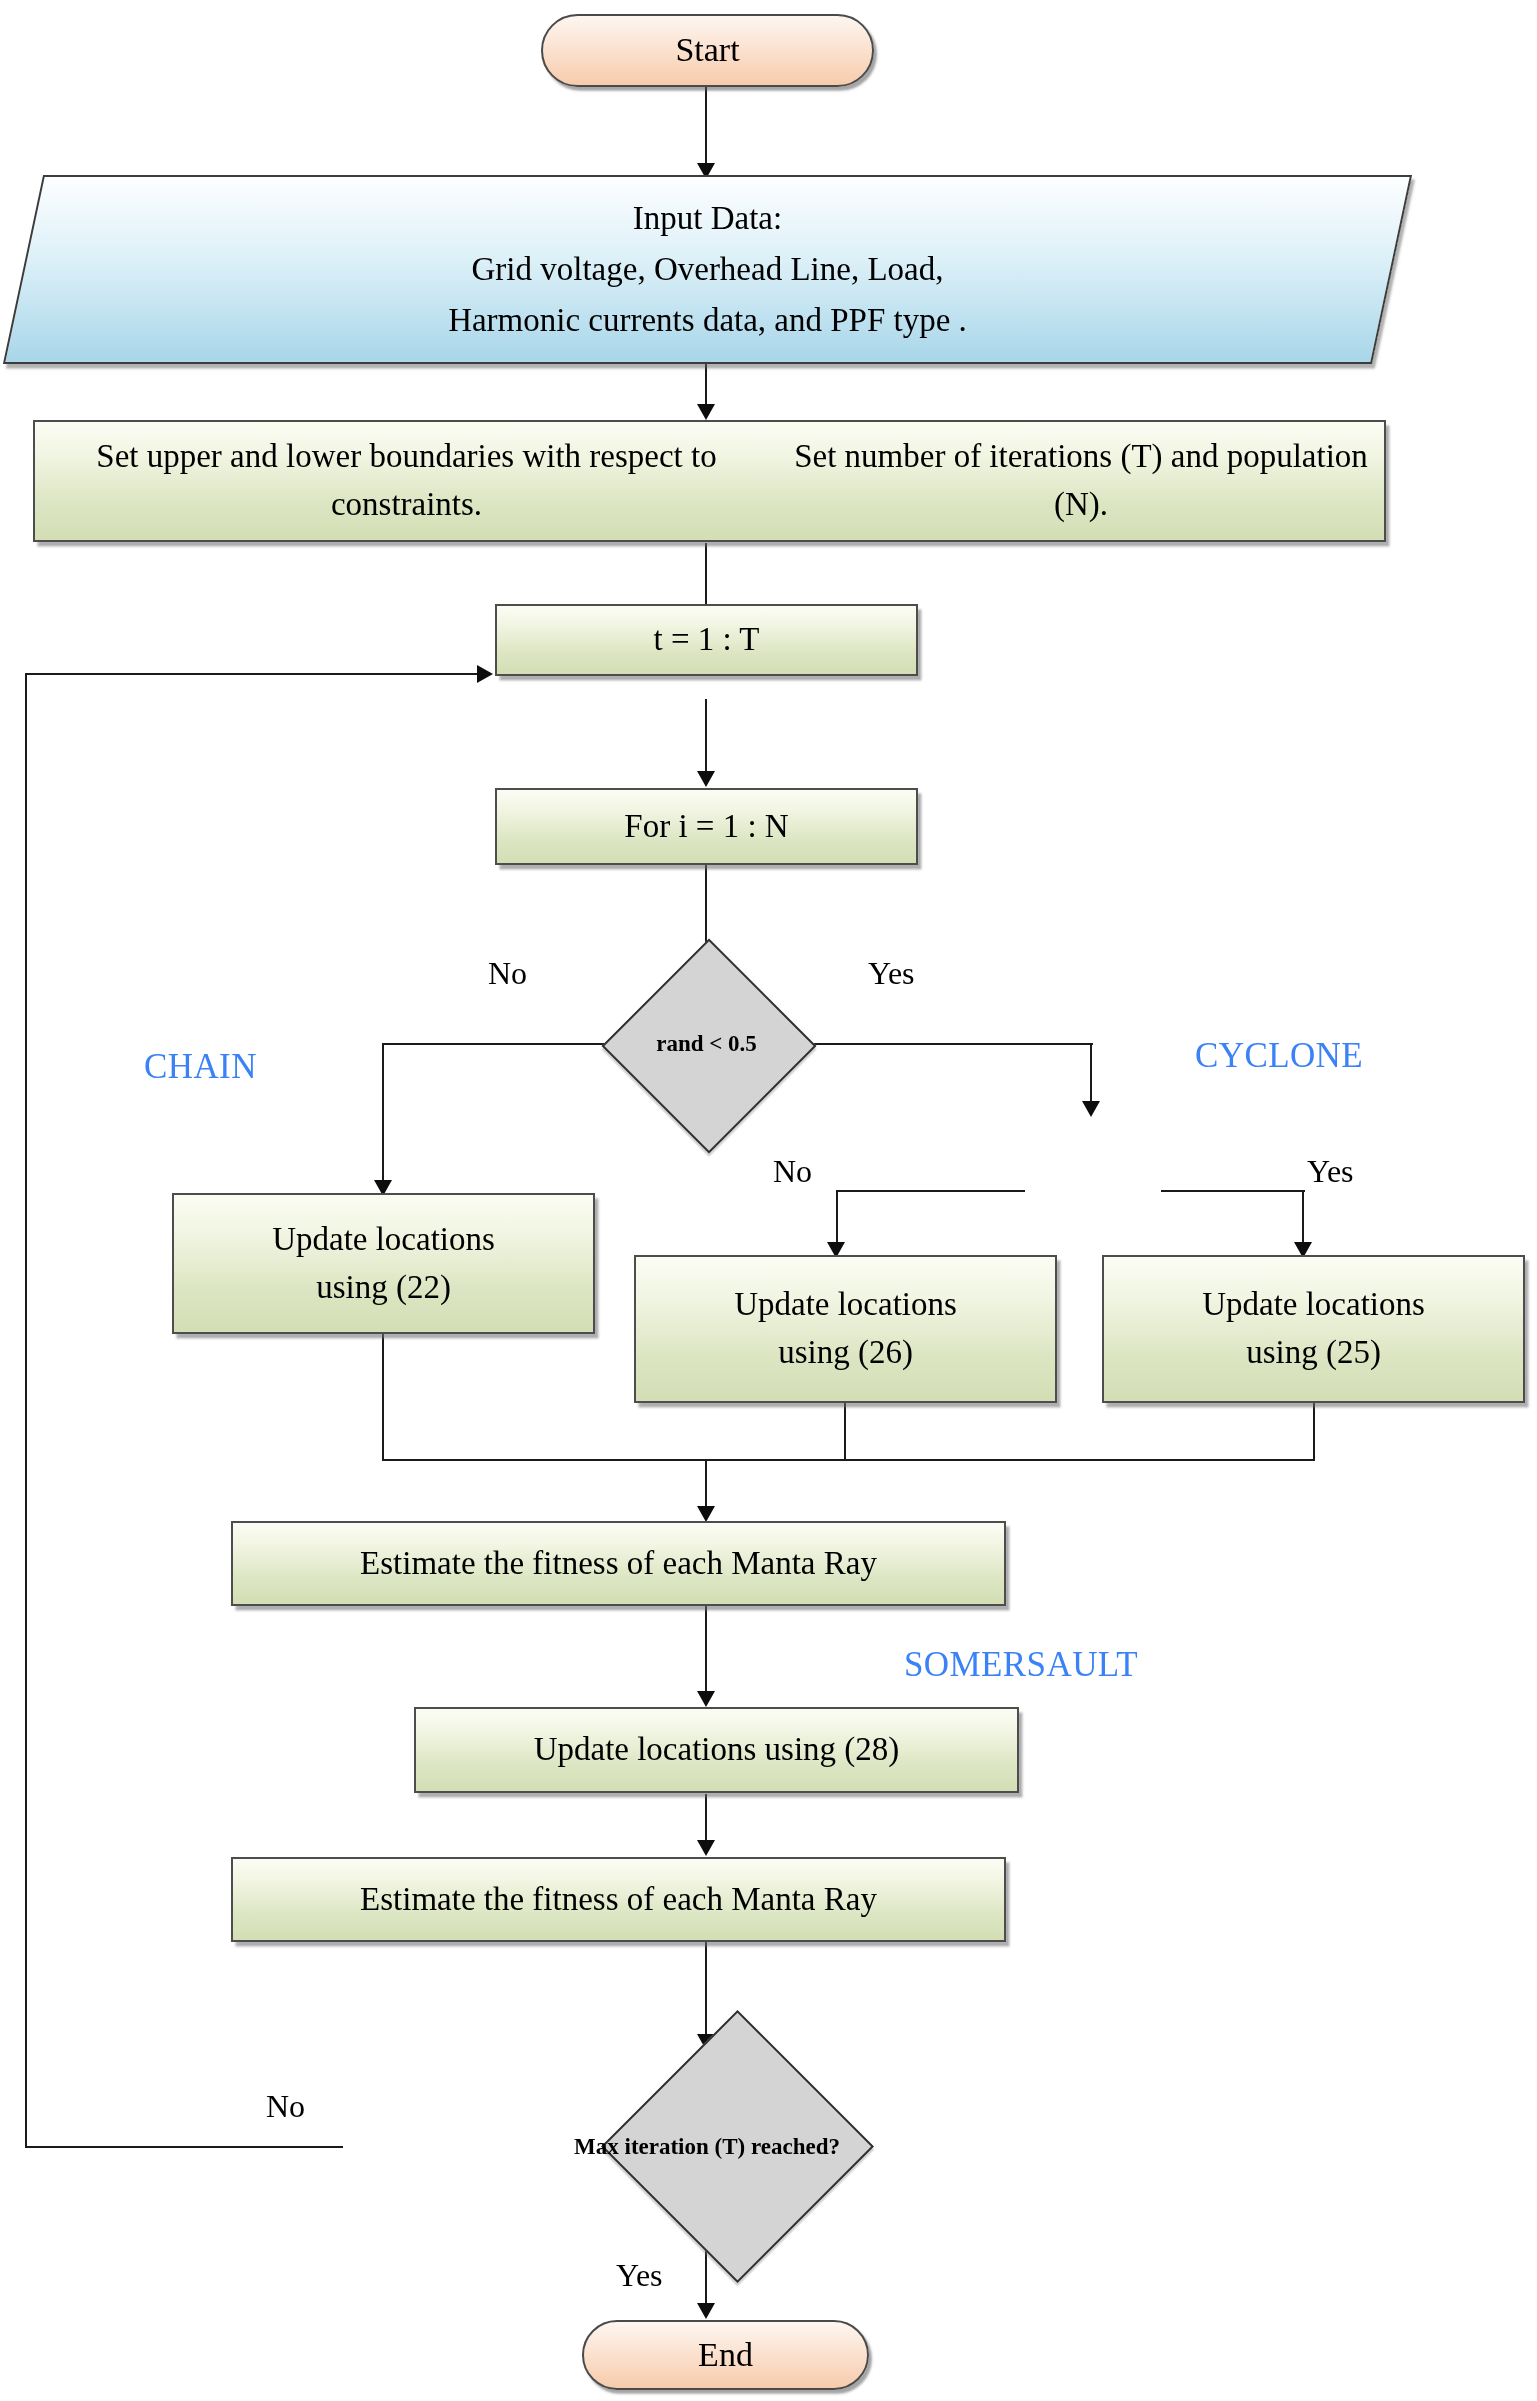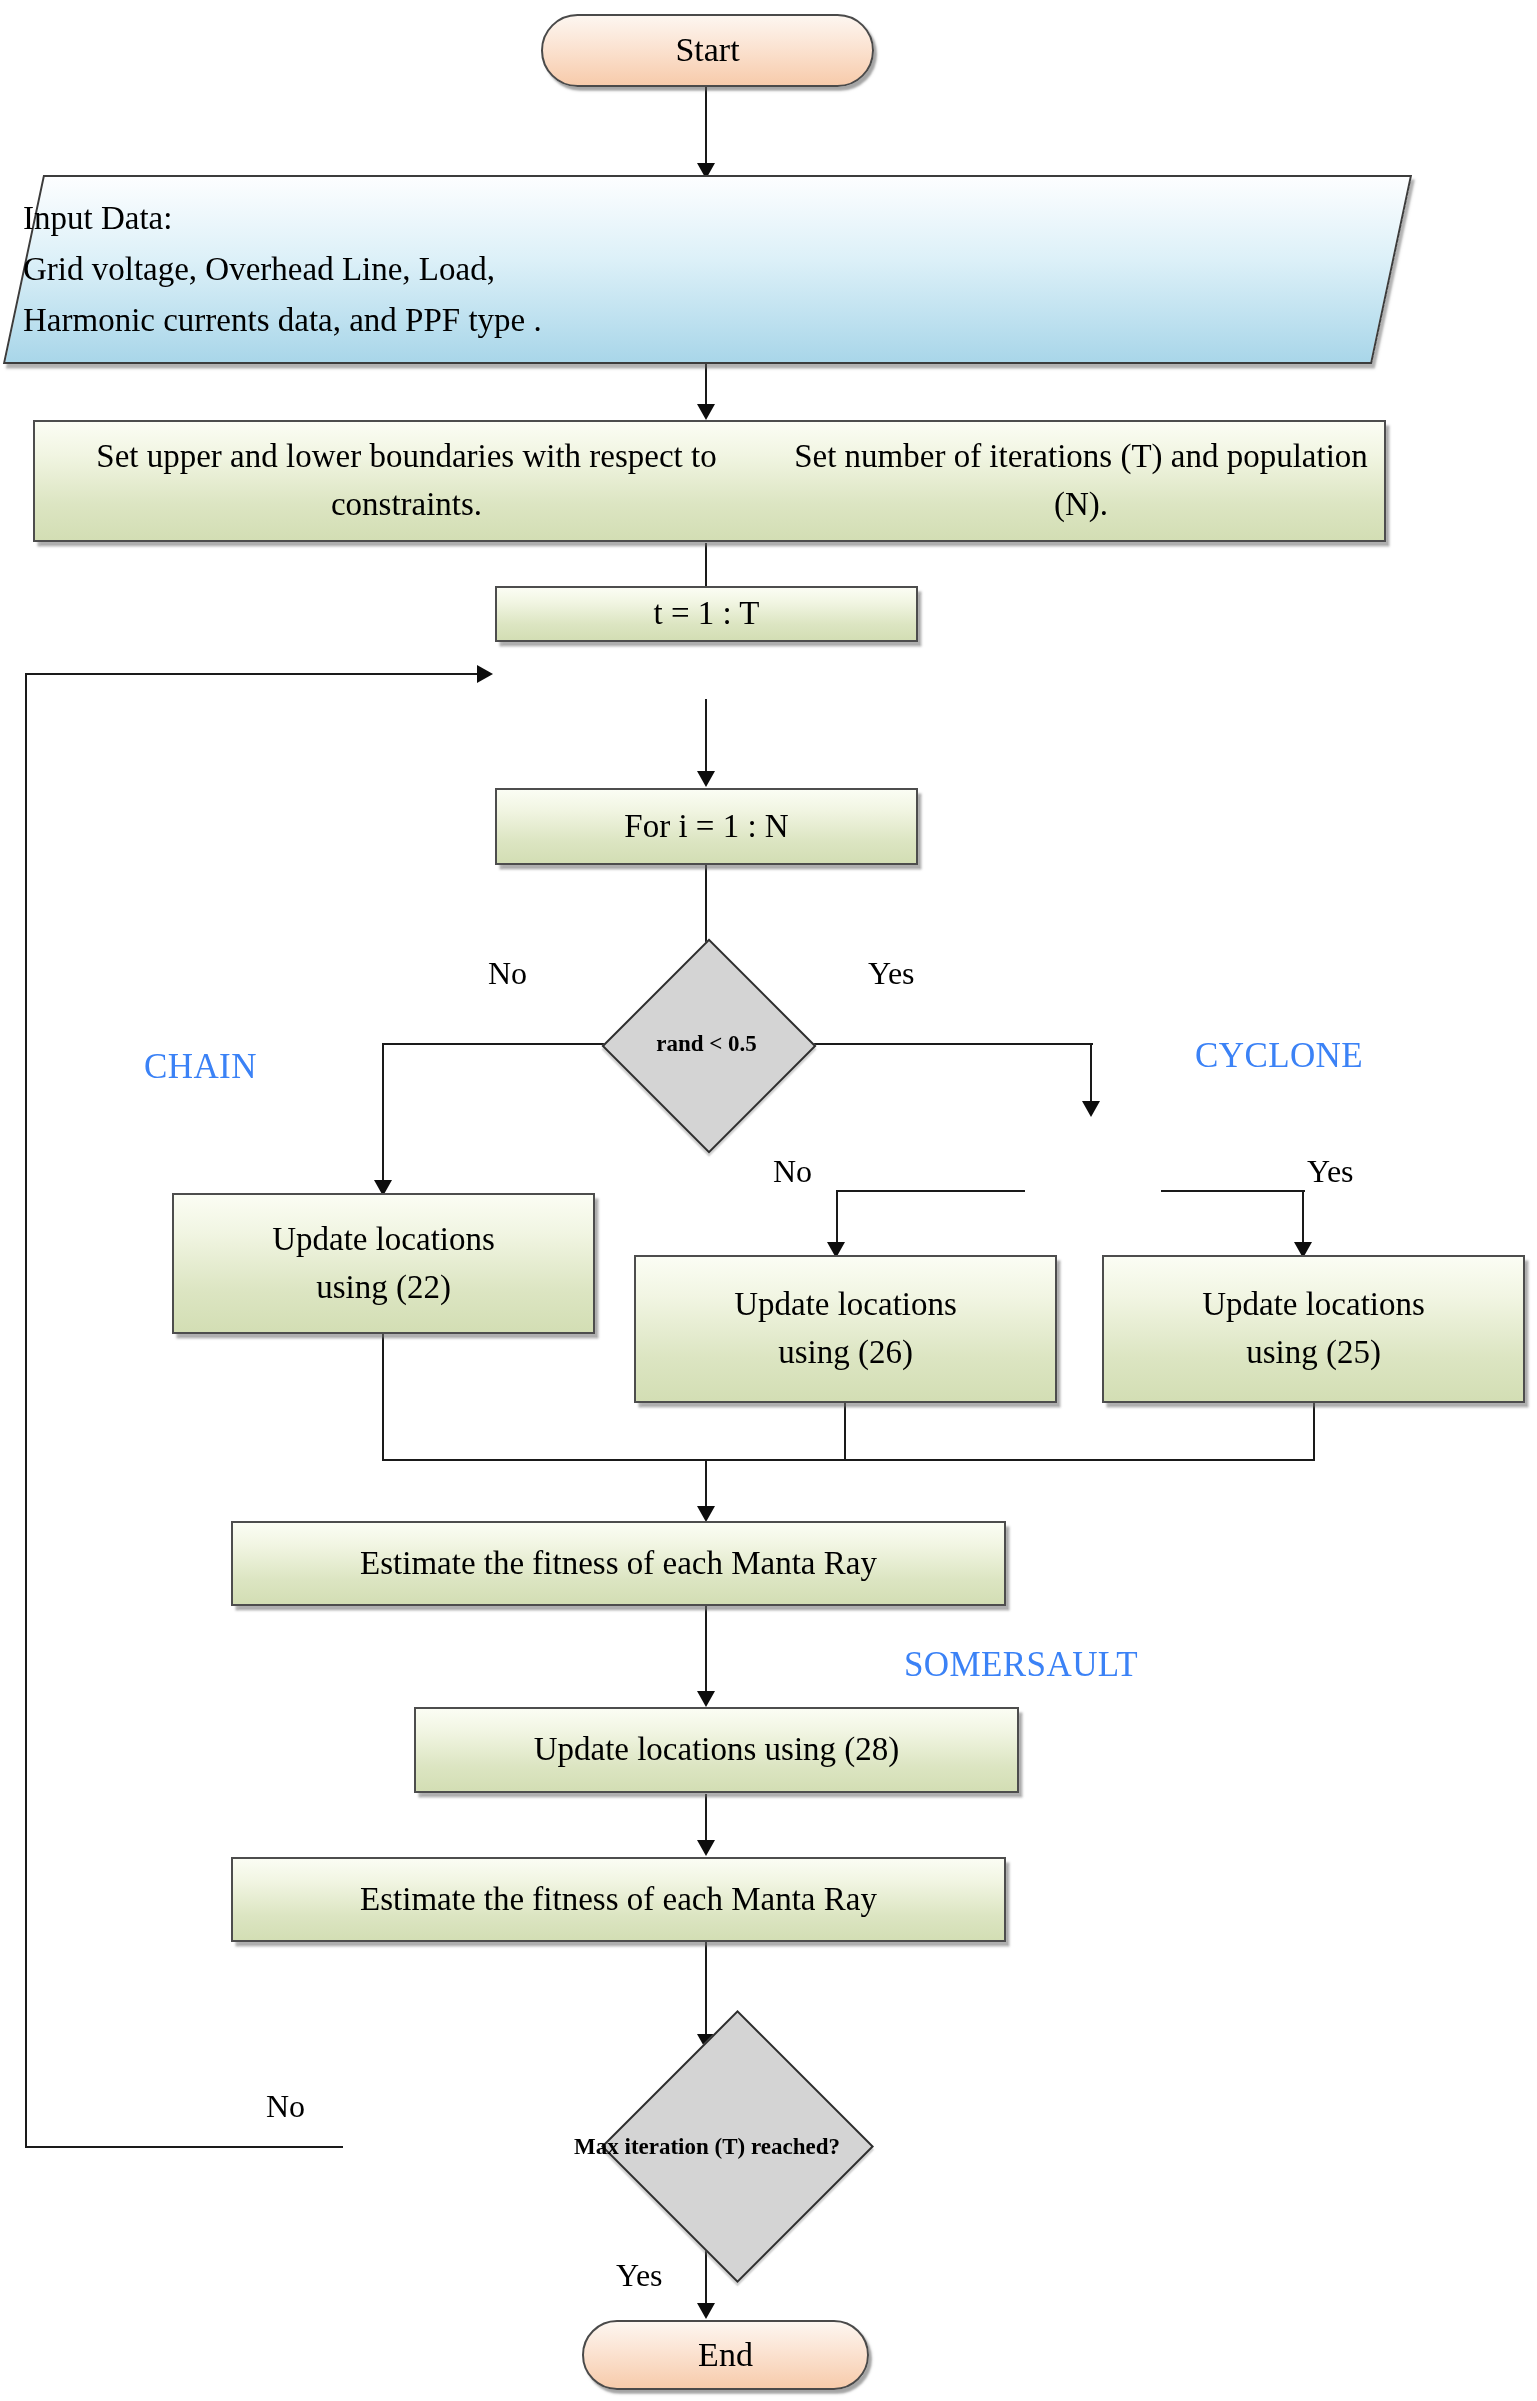--- a/index.html
+++ b/index.html
@@ -50,20 +50,21 @@
     background: linear-gradient(to bottom, #fdfeff 0%, #dcf0f8 45%, #a9d6e9 100%);
     border: 2.3px solid #3c3c3c;
     transform: skewX(-12deg);
     box-shadow: 3.8px 4.5px 2.3px rgba(100,100,100,0.5);
   }
   .io-text {
     position: absolute;
     inset: 0;
     display: flex;
     flex-direction: column;
+    align-items: center;
     justify-content: center;
     font-size: 33px;
     line-height: 1.55;
     color: #000;
   }
 
   
   .process {
     background: linear-gradient(to bottom, #fbfdf4 0%, #f1f5e2 28%, #dce5c2 70%, #d3deb4 100%);
     border: 2.3px solid #4d4d4d;
@@ -164,21 +165,21 @@
   <div class="arrow-down" style="left:697px; top:404px;"></div>
 
   <div class="node process" style="left:33px; top:420px; width:1353px; height:122px; ">
     <span>Set upper and lower boundaries with respect to constraints.</span>
     <span>Set number of iterations (T) and population (N).</span>
   </div>
 
   <div class="vline" style="left:705px; top:543px; height:70px;"></div>
   <div class="arrow-down" style="left:697px; top:605px;"></div>
 
-  <div class="node process" style="left:495px; top:586px; width:423px; height:56px;align-items:center;">
+  <div class="node process" style="left:495px; top:604px; width:423px; height:72px;align-items:center;">
     <span>t = 1 : T</span>
   </div>
 
   <div class="vline" style="left:705px; top:699px; height:80px;"></div>
   <div class="arrow-down" style="left:697px; top:771px;"></div>
 
   <div class="node process" style="left:495px; top:788px; width:423px; height:77px;">
     <span>For i = 1 : N</span>
   </div>
 

